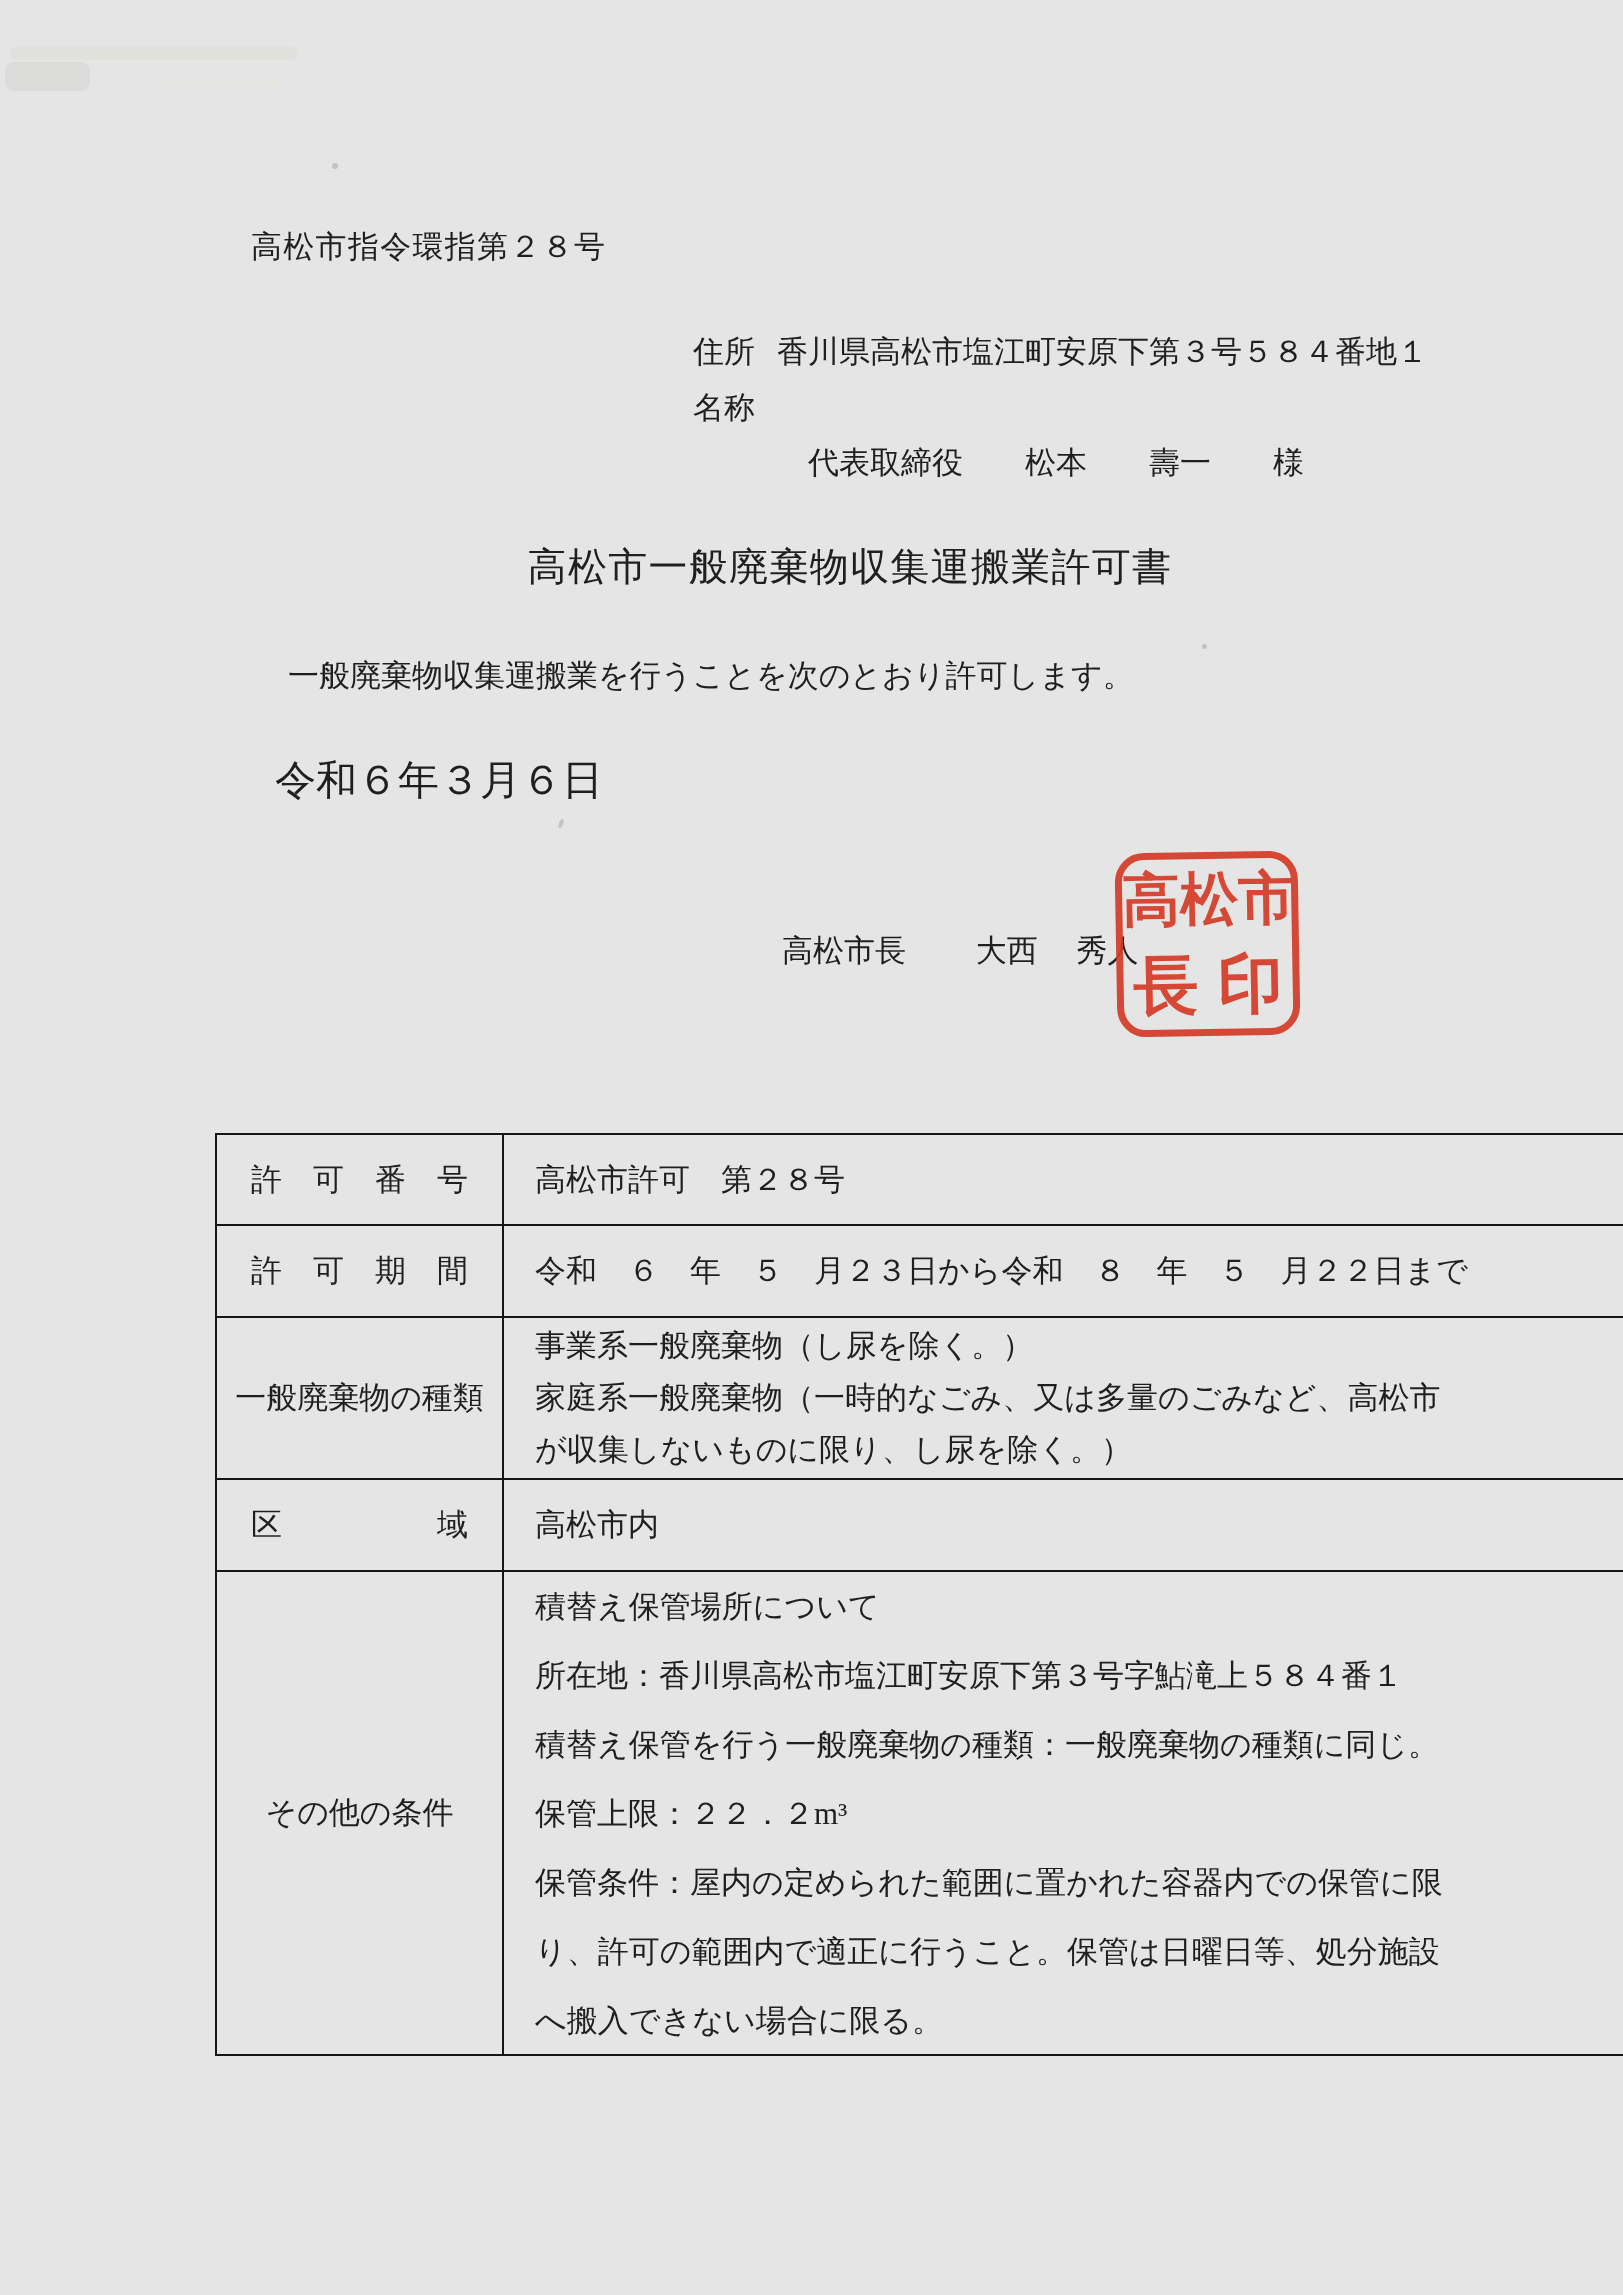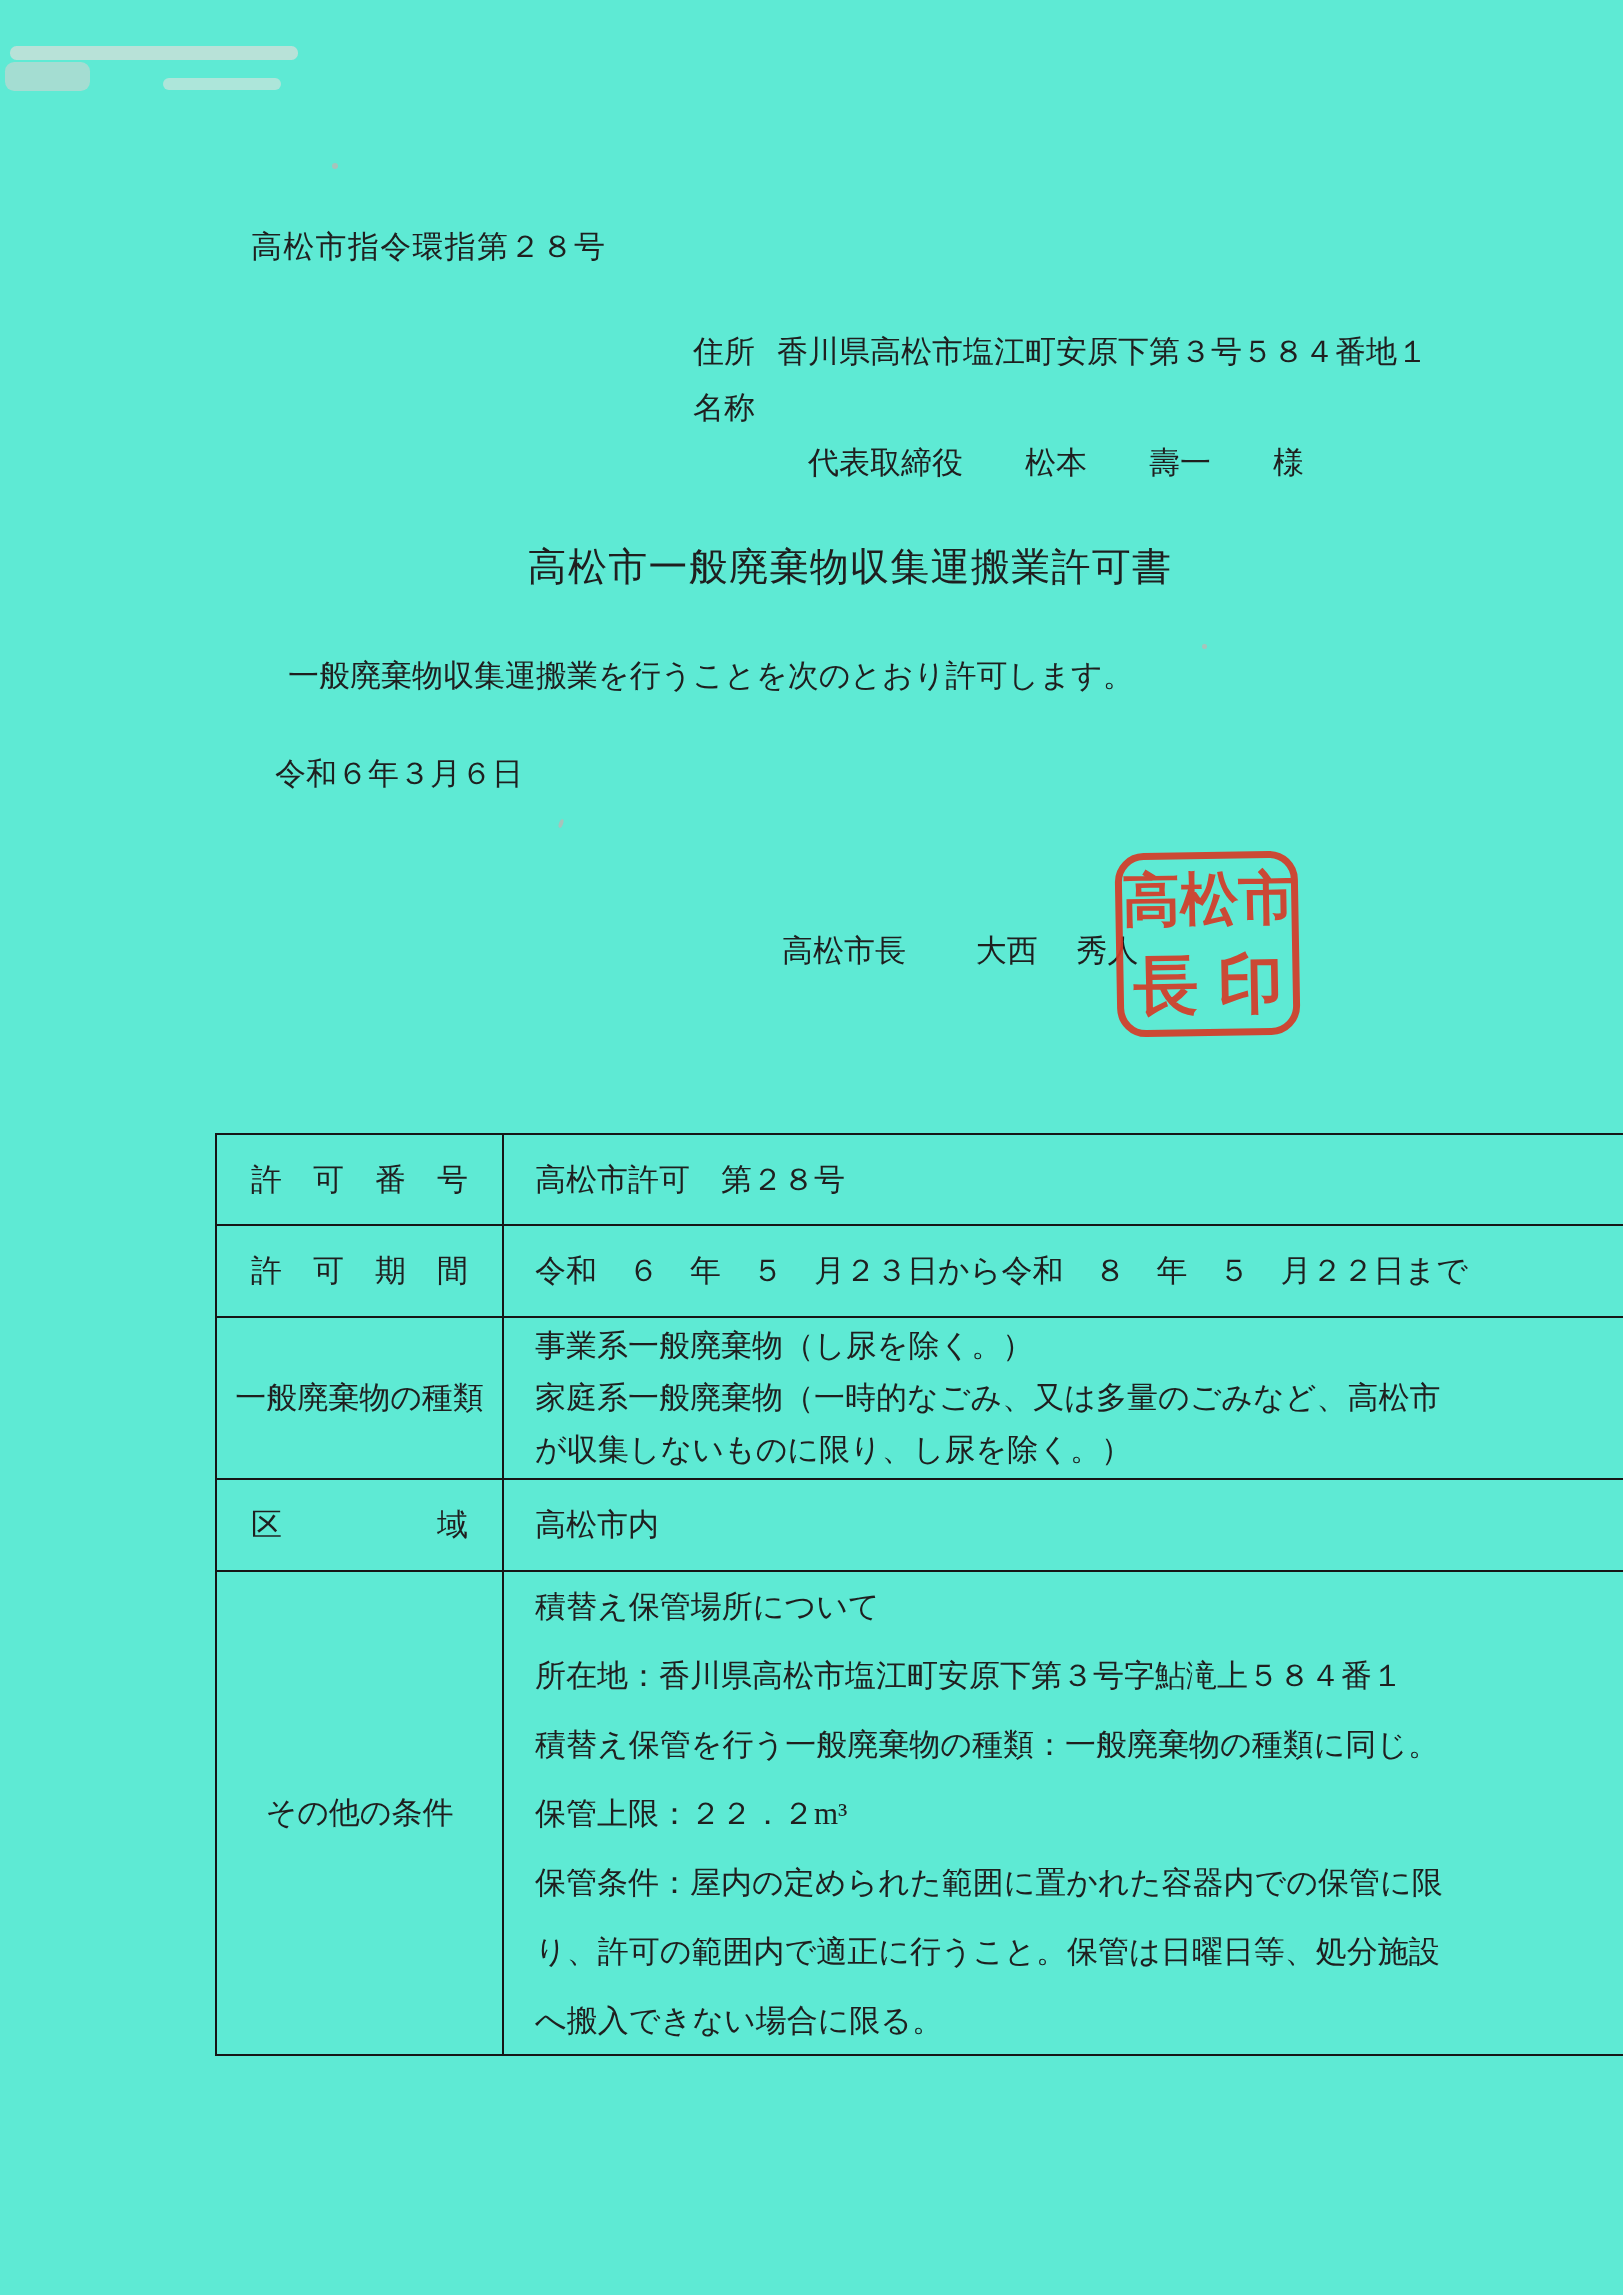--- a/index.html
+++ b/index.html
@@ -1,20 +1,20 @@
 <!DOCTYPE html>
 <html style="font-size:10.5px"><head>
 <meta charset="utf-8">
 <style>
   html,body { margin:0; padding:0; background:#9a9a9a; }
   .page {
     position:relative;
     width:1623px; height:2295px;
     margin:0 auto;
-    background:#5eead4;
+    background:#e5e5e5;
     font-family:"Liberation Serif","DejaVu Serif",serif;
     color:#1f1f1f;
     overflow:hidden;
   }
   .abs { position:absolute; white-space:pre; }
 
   
   .smudge1 { position:absolute; left:9.8px; top:46px; width:288px; height:14.4px;
              background:#dededa; border-radius:6.5px; opacity:.7; }
   .smudge2 { position:absolute; left:5.2px; top:62px; width:85px; height:29px;
@@ -29,21 +29,21 @@
   .recip-label { width:61px; }
   .recip-value { margin-left:23px; }
   .line-addr { left:693px; top:331px; font-size:31px; }
   .line-name { left:693px; top:387px; font-size:31px; }
   .line-rep  { left:808px; top:442px; font-size:31px; }
 
   .doc-title { left:215px; top:540px; width:1270px; text-align:center;
                font-size:39px; letter-spacing:1.3px; }
 
   .body-line { left:288px; top:655px; font-size:31px; }
-  .date-line { left:275px; top:753px; font-size:31px; }
+  .date-line { left:275px; top:753px; font-size:41px; }
   .mayor-line { left:782px; top:930px; font-size:31px; }
 
   
   .seal {
     position:absolute; left:1116px; top:852px;
     width:169px; height:170px;
     border:7.2px solid #d43d29;
     border-radius:29px;
     transform:rotate(-1deg);
     color:#d43d29;

